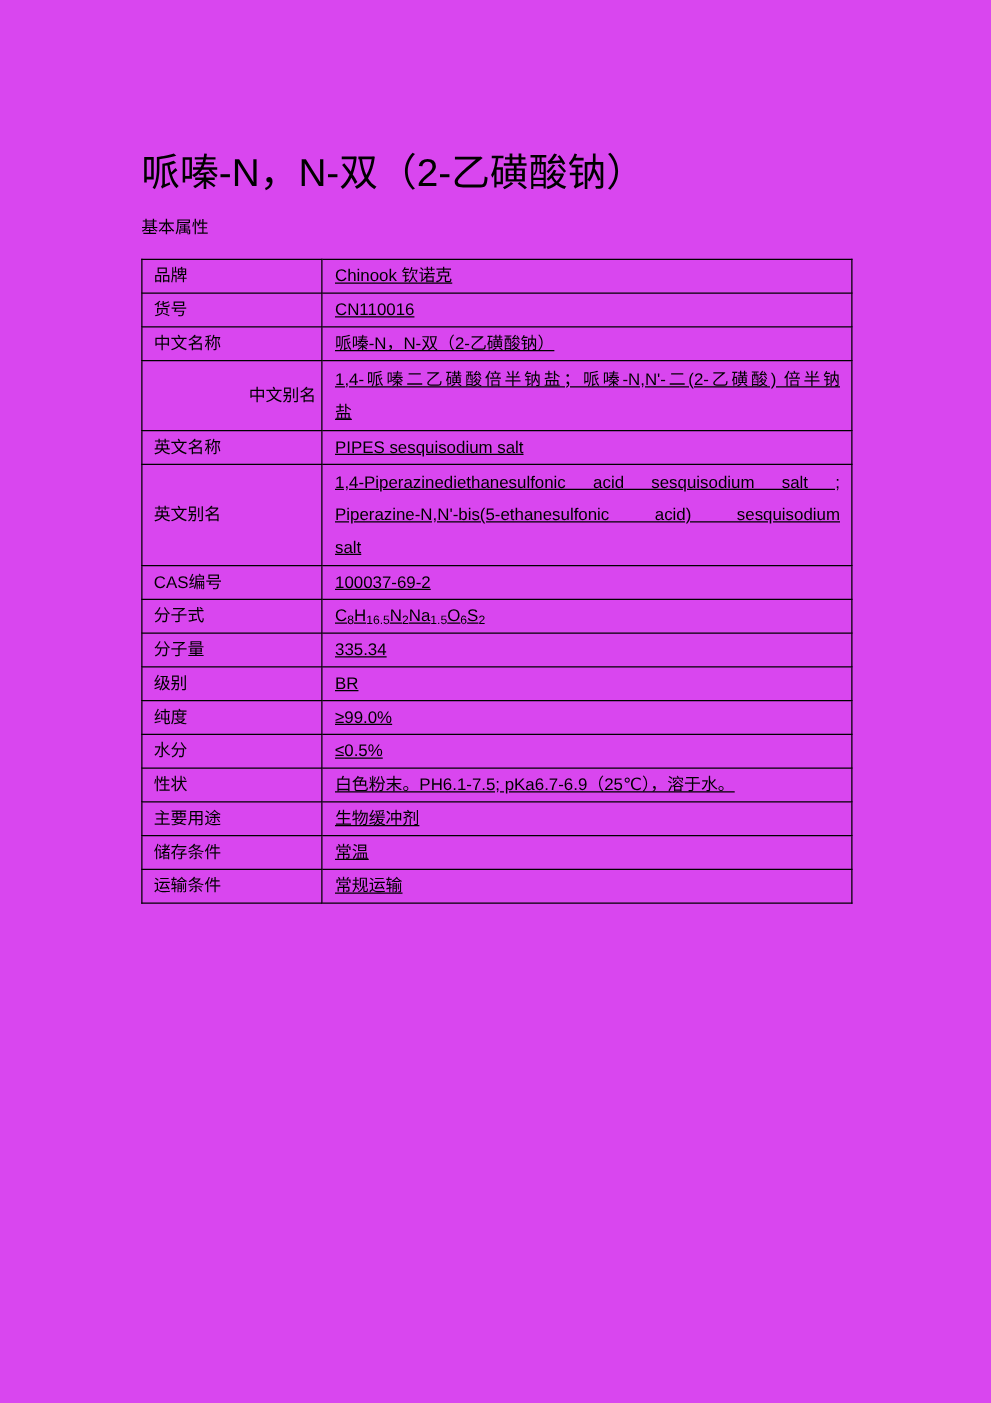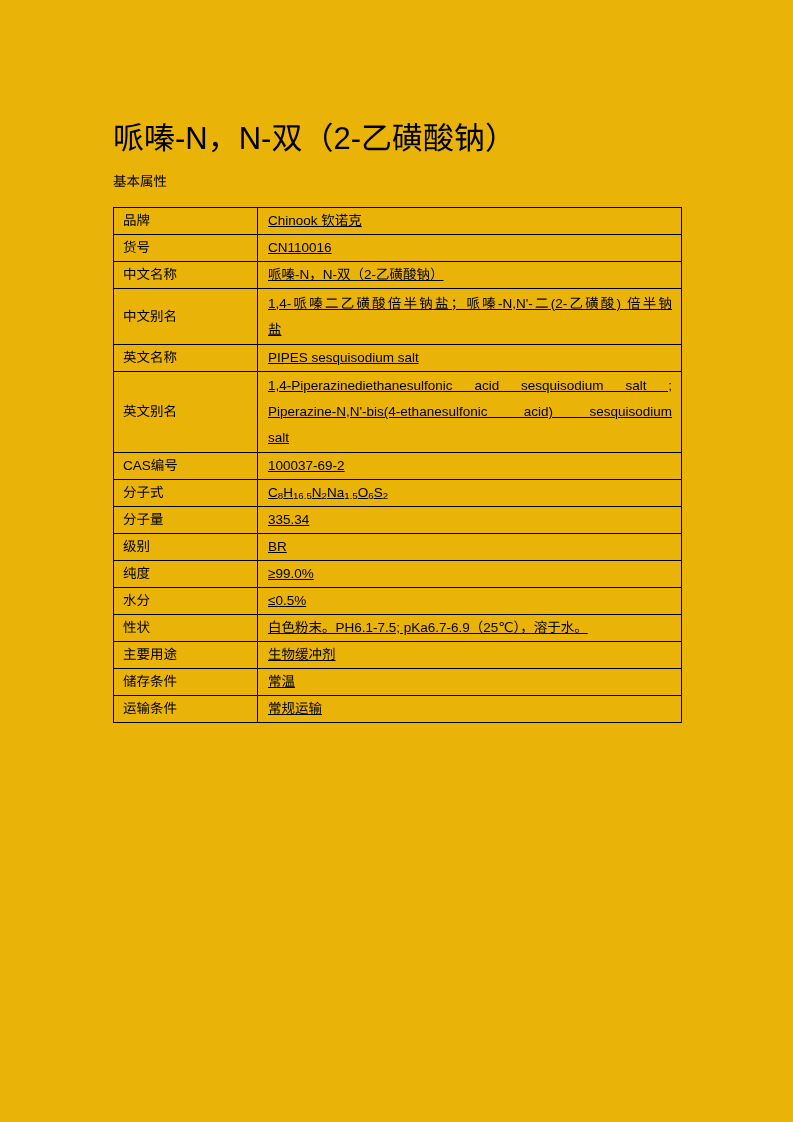--- a/index.html
+++ b/index.html
@@ -16,21 +16,21 @@
     color: #000000;
     -webkit-font-smoothing: antialiased;
   }
 
   .page {
     position: absolute;
     left: 0;
     top: 0;
     width: 793px;
     height: 1122px;
-    background: #eab308;
+    background: #d946ef;
     overflow: hidden;
   }
 
   
   .doc-title {
     position: absolute;
     left: 113px;
     top: 98px;
     width: 600px;
     font-size: 31px;
@@ -78,21 +78,21 @@
     white-space: nowrap;
   }
   .prop-table td.value {
     padding-left: 10px;
     padding-right: 9px;
     text-align: justify;
     text-justify: inter-character;
     text-decoration: underline;
   }
   .prop-table tr.single td { height: 26px; }
-  .prop-table tr.double td { height: 53px; }
+  .prop-table tr.double td { height: 53px; text-align: right; }
   .prop-table tr.triple td { height: 72px; }
 
   .prop-table tr.double td.value,
   .prop-table tr.triple td.value {
     padding-top: 1px;
     padding-bottom: 1px;
   }
 
   
   .justify-block {
@@ -157,21 +157,21 @@
       <tr class="single">
         <td class="label">英文名称</td>
         <td class="value">PIPES sesquisodium salt</td>
       </tr>
 
       <tr class="triple">
         <td class="label">英文别名</td>
         <td class="value">
           <span class="justify-block">
             <span class="ln stretch">1,4-Piperazinediethanesulfonic acid sesquisodium salt ;</span>
-            <span class="ln stretch">Piperazine-N,N'-bis(4-ethanesulfonic acid) sesquisodium</span>
+            <span class="ln stretch">Piperazine-N,N'-bis(5-ethanesulfonic acid) sesquisodium</span>
             <span class="ln">salt</span>
           </span>
         </td>
       </tr>
 
       <tr class="single">
         <td class="label">CAS编号</td>
         <td class="value">100037-69-2</td>
       </tr>
 

